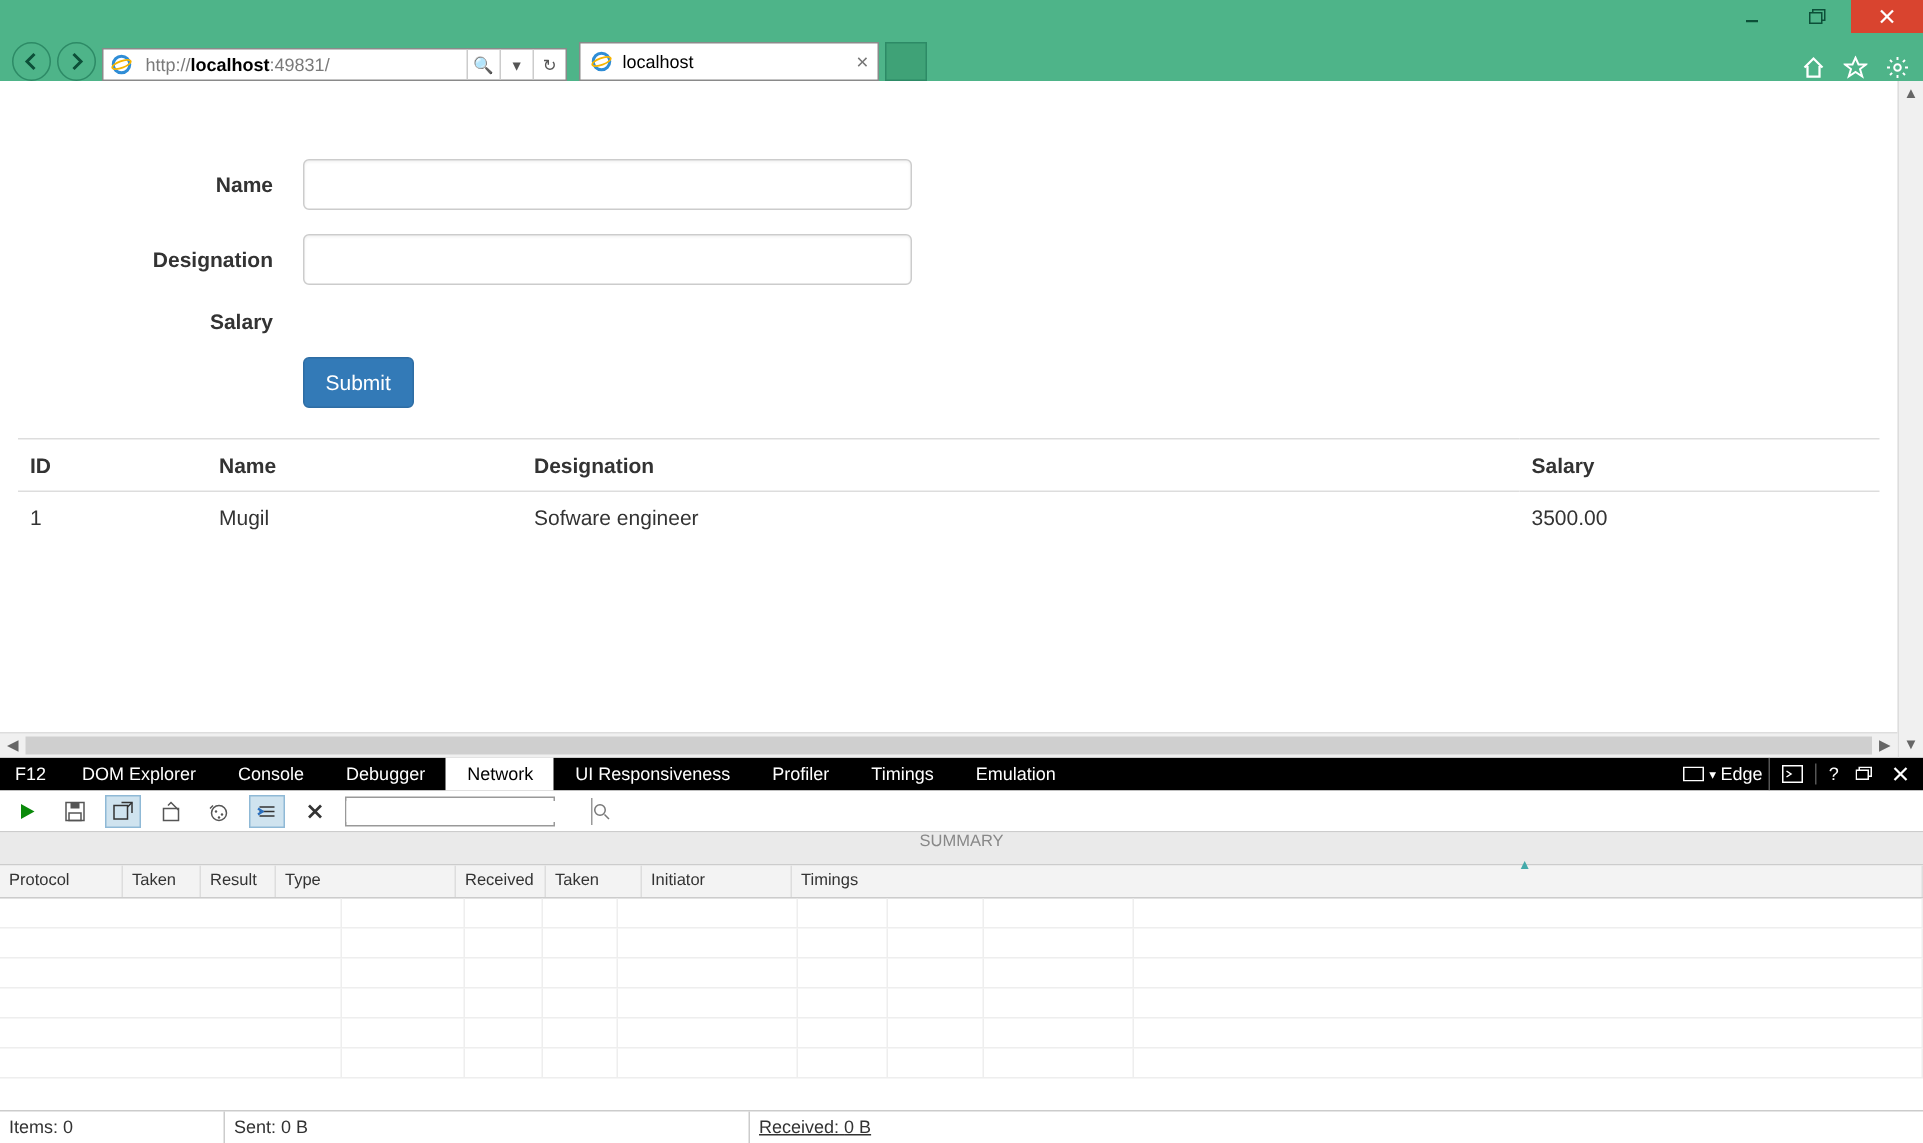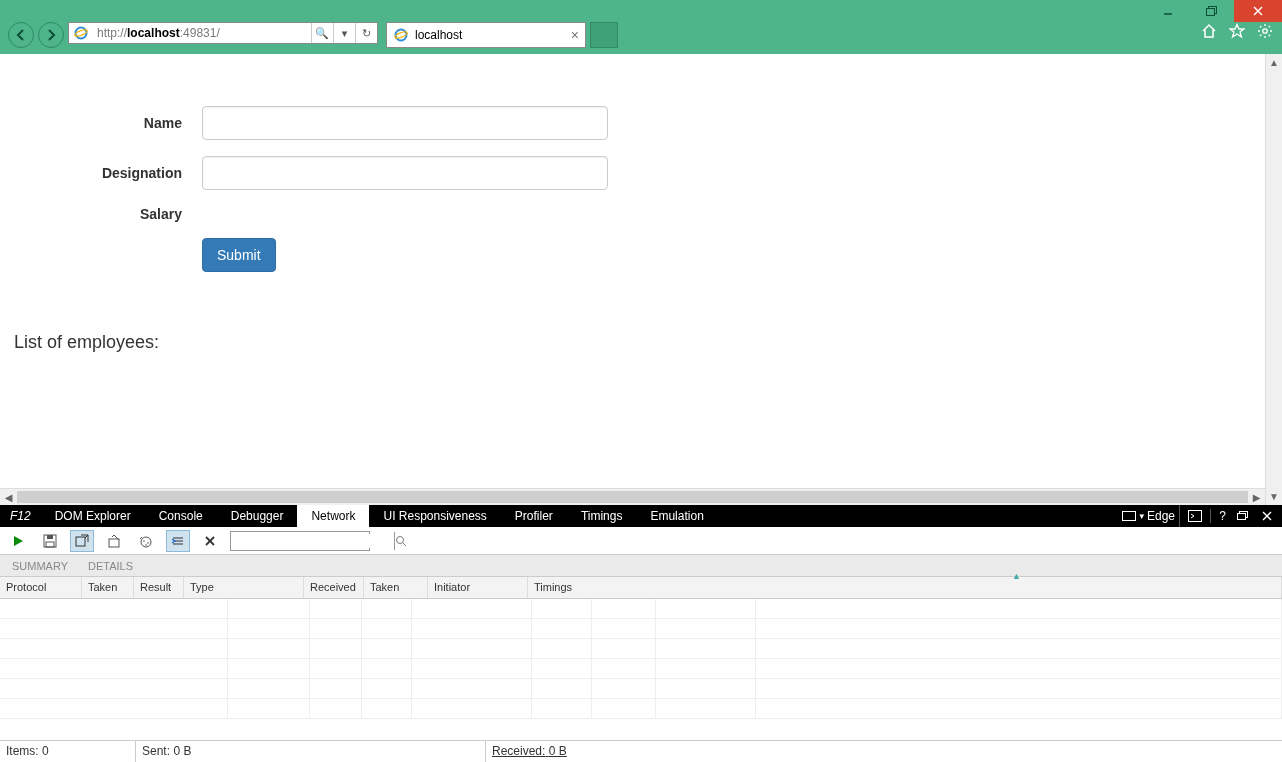--- a/index.html
+++ b/index.html
@@ -5,21 +5,21 @@
   * { box-sizing: border-box; margin: 0; padding: 0; }
   html, body { width: 1282px; height: 762px; font-family: "Segoe UI", Arial, sans-serif; font-size: 12px; overflow: hidden; }
   
   
   .titlebar { height: 22px; background: #4eb489; display: flex; justify-content: flex-end; align-items: stretch; }
   .win-btn { width: 44px; display: flex; align-items: center; justify-content: center; color: #0c4f38; }
   .win-btn.close { background: #d9442f; color: #fff; width: 48px; }
   .win-btn svg { display:block; }
 
   
-  .browser-bar { height: 32px; background: #4eb489; display: flex; align-items: flex-start; padding: 0 8px; gap: 4px; }
+  .browser-bar { height: 32px; background: #4eb489; display: flex; align-items: flex-end; padding: 0 8px; gap: 4px; }
   .nav-circle { width: 26px; height: 26px; border: 1px solid #2d8a66; border-radius: 50%; display:flex; align-items:center; justify-content:center; color:#0c4f38; }
   .addr-wrap { display:flex; align-items:center; background:#fff; height:22px; border:1px solid #8a8a8a; }
   .addr-text { width: 218px; padding: 0 4px; display:flex; align-items:center; font-size:12px; color:#7a7a7a; }
   .addr-text b { color:#000; font-weight:600; }
   .addr-icons { display:flex; align-items:center; height:100%; }
   .addr-icons .seg { width: 22px; height:100%; display:flex; align-items:center; justify-content:center; color:#555; border-left:1px solid #ccc; font-size:11px;}
   .tab { display:flex; align-items:center; background:#fff; height:26px; border:1px solid #8a8a8a; margin-left:4px; width:200px; padding:0 6px; gap:6px; font-size:12px; }
   .tab .close-x { margin-left:auto; color:#777; font-size:14px; }
   .blank-tab { width:28px; height:26px; background:#3fa277; border:1px solid #2d8a66; }
   .right-icons { margin-left:auto; display:flex; gap:10px; color:#fff; align-items:center; }
@@ -46,34 +46,34 @@
   .emp-table th, .emp-table td { text-align:left; padding: 9px 8px; border-top:1px solid #ddd; }
   .emp-table th { font-weight:700; }
   .emp-table th:nth-child(1), .emp-table td:nth-child(1){ width:126px; }
   .emp-table th:nth-child(2), .emp-table td:nth-child(2){ width:210px; }
   .emp-table th:nth-child(4), .emp-table td:nth-child(4){ width:240px; }
 
   
   .devtools { height: 257px; display:flex; flex-direction:column; background:#fff; }
   .dev-tabs { height:22px; background:#000; color:#fff; display:flex; align-items:stretch; font-size:12px; }
   .dev-tabs .dtab { padding:0 14px; display:flex; align-items:center; color:#fff; }
-  .dev-tabs .dtab.f12 { padding:0 10px;font-style:italic; }
+  .dev-tabs .dtab.f12 { padding:0 10px; }
   .dev-tabs .dtab.active { background:#fff; color:#000; }
   .dev-right { margin-left:auto; display:flex; align-items:center; gap:6px; padding-right:6px; color:#fff; }
   .dev-right .edge { display:flex; align-items:center; gap:3px; font-size:12px; padding-right:4px; border-right:1px solid #555; height:100%;}
   .dev-right .ric { width:18px; display:flex; align-items:center; justify-content:center; }
 
   .dev-toolbar { height:28px; background:#fff; border-bottom:1px solid #ccc; display:flex; align-items:center; padding:0 6px; gap:8px;}
   .dev-toolbar .tbtn { width:24px; height:22px; display:flex; align-items:center; justify-content:center; color:#333; }
   .dev-toolbar .tbtn.active { background:#cfe3ef; border:1px solid #8fb9d6; }
   .dev-toolbar .filterbox { width:140px; height:20px; border:1px solid #999; display:flex; align-items:center; }
   .dev-toolbar .filterbox input { border:none; outline:none; flex:1; font-size:12px; padding:0 4px;}
   .dev-toolbar .filterbox .sbtn { width:20px; height:100%; border-left:1px solid #999; display:flex; align-items:center; justify-content:center; color:#666;}
 
-  .dev-subtabs { height:22px; background:#eaeaea; display:flex; align-items:center; padding:0 12px; gap:20px; font-size:11px; color:#888; border-bottom:1px solid #ccc;}
+  .dev-subtabs { height:22px; background:#eaeaea; display:flex; align-items:center; padding:0 12px; gap:20px; font-size:11px; color:#888; border-bottom:1px solid #ccc;flex-direction:column;}
   .net-header { height:22px; background:#f3f3f3; border-bottom:1px solid #ccc; display:flex; font-size:11px; color:#333;}
   .net-header .col { padding:4px 6px; border-right:1px solid #ddd; }
   .net-body { flex:1; position:relative; }
   .net-body .gridrow { height:20px; border-bottom:1px solid #eee; display:flex;}
   .net-body .gridrow .cell { border-right:1px solid #eee; }
   .timings-arrow { position:absolute; right:260px; top:-6px; color:#4aa; font-size:9px;}
 
   .status-bar { height:22px; background:#fff; border-top:1px solid #ccc; display:flex; font-size:12px; color:#333;}
   .status-bar .sseg { padding:3px 6px; border-right:1px solid #ccc; }
 
@@ -171,21 +171,38 @@
       </div>
       <div class="frow">
         <label>Designation</label>
         <input type="text" value="" style="">
       </div>
       <div class="frow">
         <label>Salary</label>
       </div>
       <button class="btn-submit">Submit</button>
     </div>
-    <div class="list-heading">List of employees:</div>
+    <table class="emp-table">
+      <thead>
+        <tr>
+          <th>ID</th>
+          <th>Name</th>
+          <th>Designation</th>
+          <th>Salary</th>
+        </tr>
+      </thead>
+      <tbody>
+        <tr>
+          <td>1</td>
+          <td>Mugil</td>
+          <td>Sofware engineer</td>
+          <td>3500.00</td>
+        </tr>
+      </tbody>
+    </table>
   </div>
   <div class="vscroll">
     <div class="arrow">▲</div>
     <div class="track"></div>
     <div class="arrow">▼</div>
   </div>
   <div class="hscroll">
     <div class="arrow">◀</div>
     <div class="track"></div>
     <div class="arrow">▶</div>
@@ -375,21 +392,21 @@
         <div class="cell" style="width:50px"></div>
         <div class="cell" style="width:120px"></div>
         <div class="cell" style="width:60px"></div>
         <div class="cell" style="width:64px"></div>
         <div class="cell" style="width:100px"></div>
         <div class="cell" style="flex:1"></div>
     </div>
   </div>
 
   <div class="status-bar">
-    <div class="sseg" style="width:136px">
+    <div class="sseg" style="width:150px">
       <span>Items:</span> <span>0</span>
     </div>
     <div class="sseg" style="width:350px">
       <span>Sent:</span> <span>0 B</span>
     </div>
     <div class="sseg" style="flex:1; border-right:none;text-decoration:underline;">
       <span>Received:</span> <span>0 B</span>
     </div>
   </div>
 </div>

